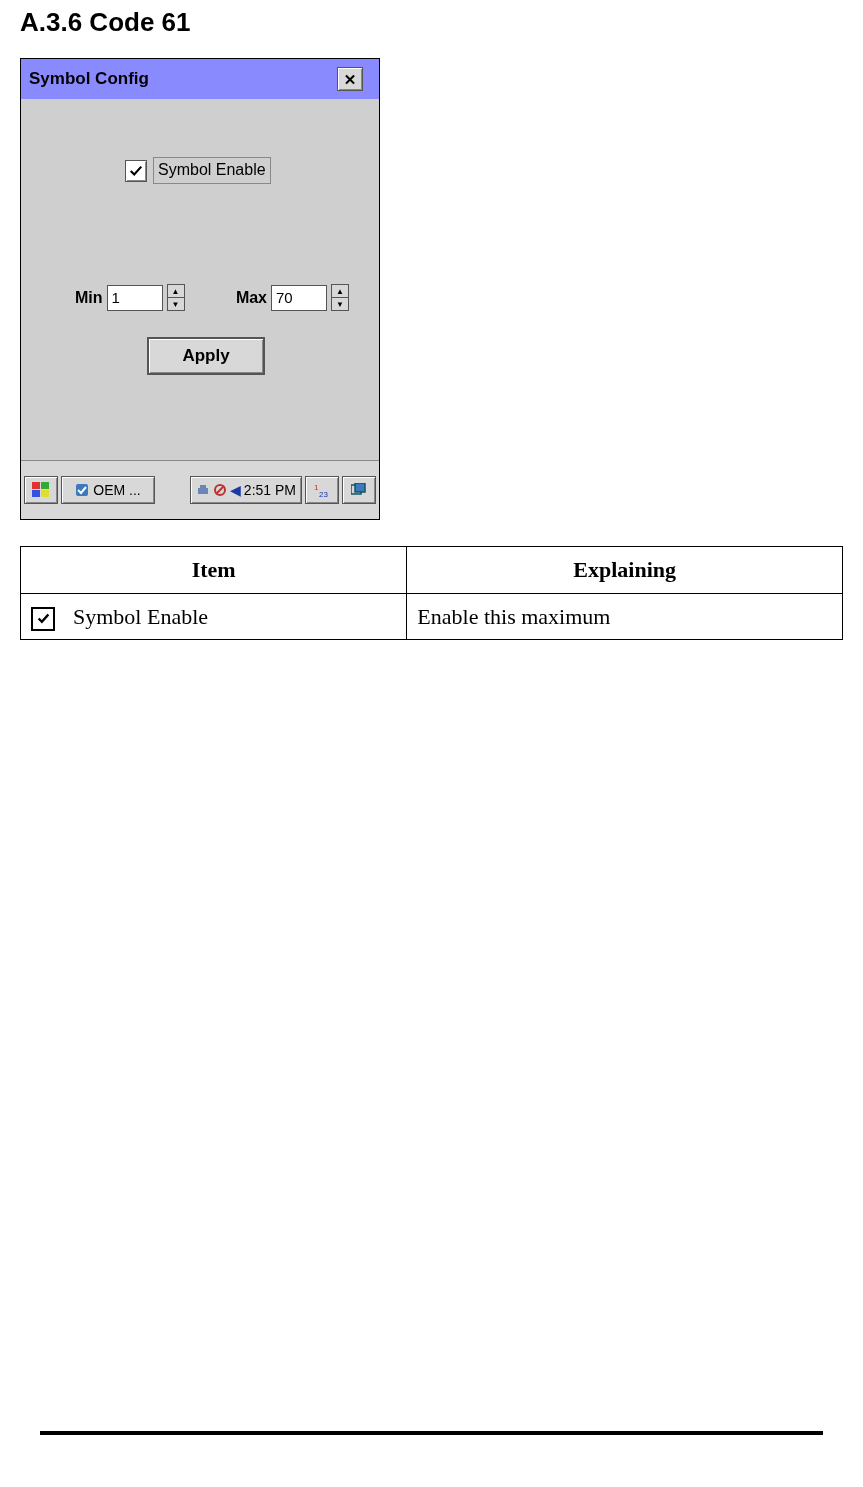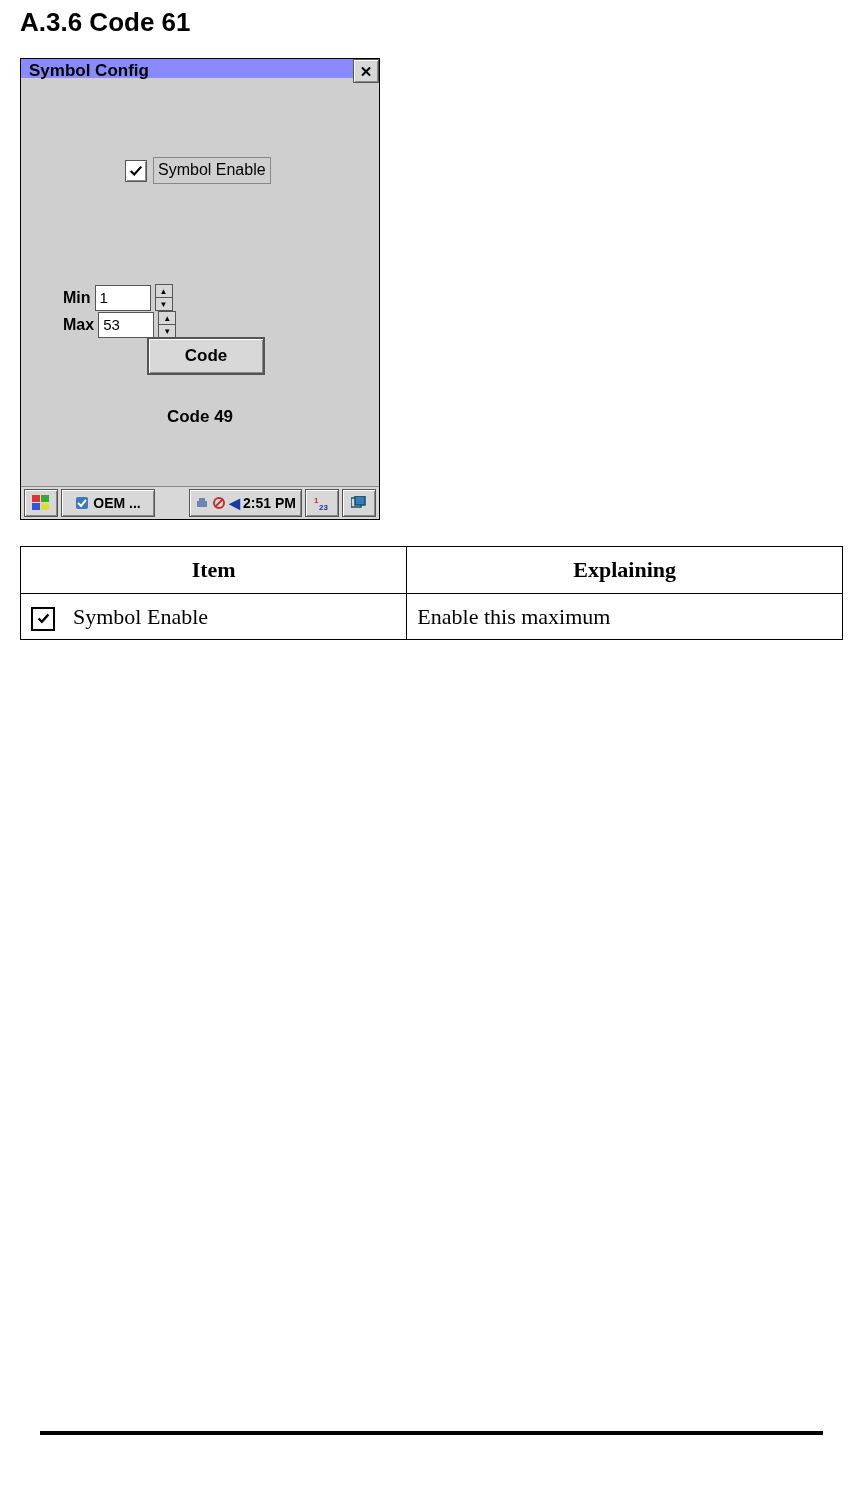--- a/index.html
+++ b/index.html
@@ -23,25 +23,26 @@
     border: 1px solid #000;
     background: #cfcfcf;
     background-image: radial-gradient(#b9b9b9 0.6px, transparent 0.6px);
     background-size: 8px 8px;
     position: relative;
     font-family: Tahoma, Arial, sans-serif;
     font-size: 16px;
     margin-bottom: 26px;
   }
   .titlebar {
-    height: 19px;
+    height: 40px;
     background: #8a8aff;
     display: flex;
+    align-items: center;
     justify-content: space-between;
-    padding: 0 0 0 8px;
+    padding: 0 16px 0 8px;
     color: #000;
     font-weight: bold;
     font-size: 17px;
   }
   .close-btn {
     width: 24px;
     height: 22px;
     background: #d8d8d8;
     border: 1px solid #555;
     box-shadow: inset 1px 1px 0 #fff, inset -1px -1px 0 #888;
@@ -70,26 +71,25 @@
   }
   .cbx svg{width:14px;height:14px;}
   .cbx-label-box{
     border:1px solid #888;
     padding:1px 4px;
     background:#cfcfcf;
   }
   .spinrow{
     position:absolute;
     top:225px;
-    left:42px;
+    left:54px;
     right:30px;
     display:flex;
-    align-items:flex-start;
+    align-items:flex-end;
     justify-content:space-between;
-    flex-direction:column;
   }
   .spin-group{display:flex;align-items:center;gap:4px;}
   .spin-label{font-weight:bold;font-size:16px;}
   .spin-input{
     width:46px;height:24px;background:#fff;border:1px solid #555;
     padding:0 4px;font-size:15px;display:flex;align-items:center;
   }
   .spin-arrows{display:flex;flex-direction:column;border:1px solid #555;}
   .spin-arrow{width:16px;height:12px;background:#d8d8d8;display:flex;align-items:center;justify-content:center;font-size:8px;}
   .spin-arrow:first-child{border-bottom:1px solid #555;}
@@ -113,24 +113,24 @@
     font-size:17px;
   }
   .taskbar{
     position:absolute;
     left:0;right:0;bottom:0;
     height:32px;
     background:#d8d8d8;
     border-top:1px solid #888;
     display:flex;
     align-items:center;
-    padding:0 3px;
+    padding:13px 3px;
     gap:3px;
     font-size:14px;
-    font-weight:bold;
+    font-weight:normal;
   }
   .tb-btn{
     height:26px;
     border:1px solid #555;
     box-shadow: inset 1px 1px 0 #fff, inset -1px -1px 0 #888;
     background:#d8d8d8;
     display:flex;align-items:center;justify-content:center;
     padding:0 4px;
   }
   .tb-start{width:24px;}
@@ -197,31 +197,30 @@
     <div class="spin-group">
       <span class="spin-label">Min</span>
       <div class="spin-input">1</div>
       <div class="spin-arrows">
         <div class="spin-arrow">▲</div>
         <div class="spin-arrow">▼</div>
       </div>
     </div>
     <div class="spin-group">
       <span class="spin-label">Max</span>
-      <div class="spin-input">53</div>
+      <div class="spin-input">70</div>
       <div class="spin-arrows">
         <div class="spin-arrow">▲</div>
         <div class="spin-arrow">▼</div>
       </div>
     </div>
   </div>
 
-  <div class="apply-btn">Code</div>
-
-  <div class="code-label">Code 49</div>
+  <div class="apply-btn">Apply</div>
+
 
   <div class="taskbar">
     <div class="tb-btn tb-start">
       <svg class="flag" viewBox="0 0 18 16">
         <rect x="0" y="0" width="8" height="7" fill="#d33"></rect>
         <rect x="9" y="0" width="8" height="7" fill="#3a3"></rect>
         <rect x="0" y="8" width="8" height="7" fill="#35d"></rect>
         <rect x="9" y="8" width="8" height="7" fill="#dd3"></rect>
       </svg>
     </div>

